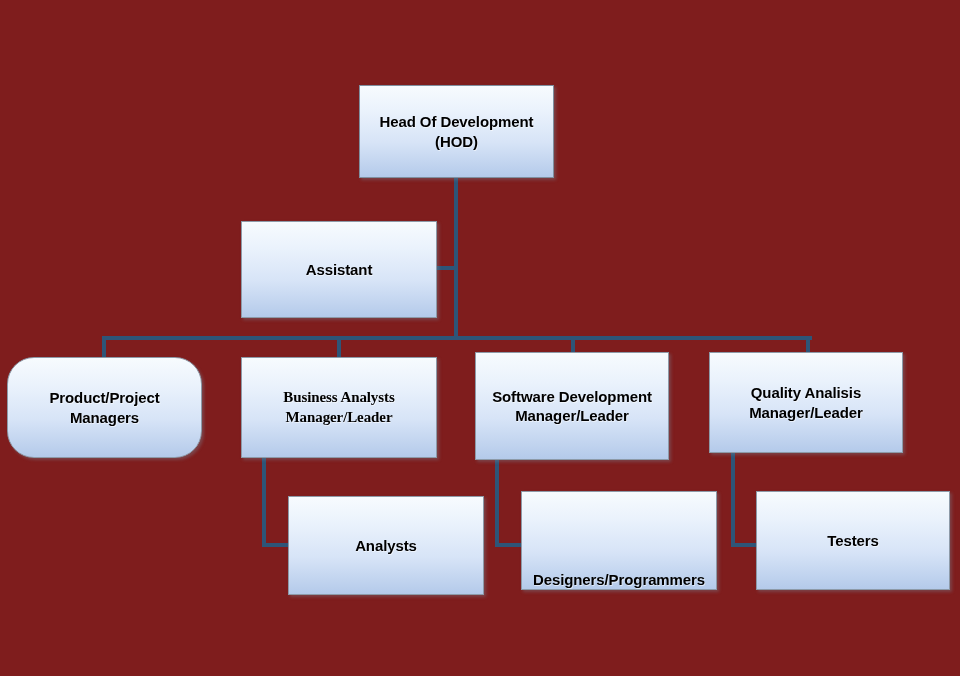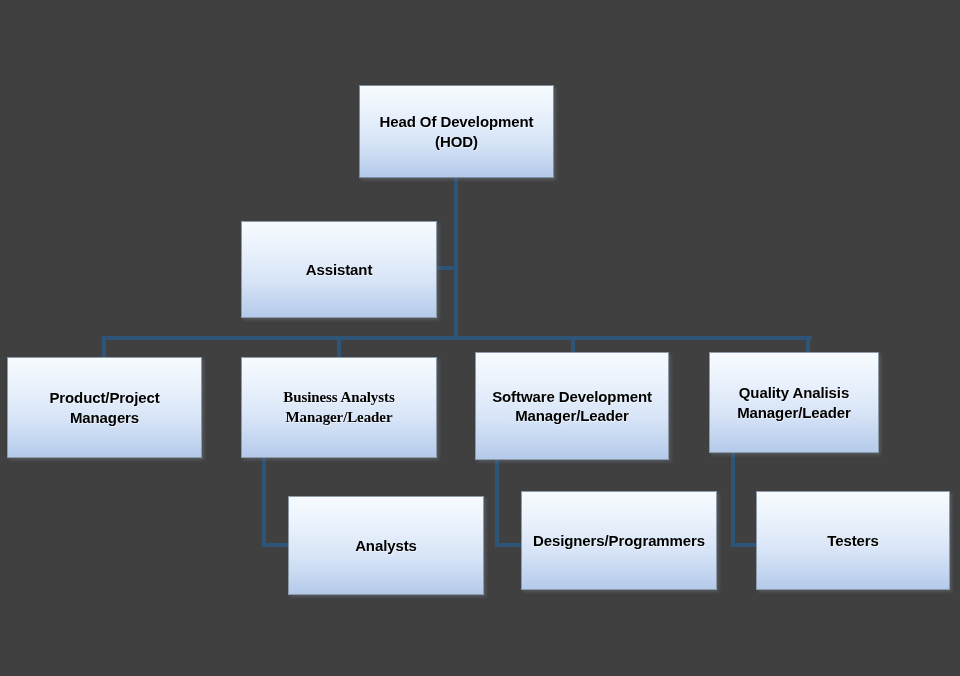--- a/index.html
+++ b/index.html
@@ -7,21 +7,21 @@
     padding: 0;
     background: #ffffff;
   }
   body {
     font-family: "Liberation Sans", sans-serif;
   }
   #chart-canvas {
     position: relative;
     width: 960px;
     height: 676px;
-    background: #404040;
+    background: #7f1d1d;
     overflow: hidden;
   }
   
   .connector {
     position: absolute;
     background: #2e5578;
   }
   .connector.h { height: 4px; }
   .connector.v { width: 4px; }
 
@@ -67,38 +67,38 @@
     <div class="connector h" style="left: 495px; top: 543px; width: 28px; background: rgb(46, 85, 120);"></div>
     <div class="connector v" style="left: 731px; top: 451px; height: 96px; background: rgb(46, 85, 120);"></div>
     <div class="connector h" style="left: 731px; top: 543px; width: 27px; background: rgb(46, 85, 120);"></div>
     <div class="org-box top-level" style="left: 359px; top: 85px; width: 195px; height: 93px;">
       <div class="box-label">Head Of Development
 (HOD)</div>
     </div>
     <div class="org-box" style="left: 241px; top: 221px; width: 196px; height: 97px;">
       <div class="box-label">Assistant</div>
     </div>
-    <div class="org-box" style="left: 7px; top: 357px; width: 195px; height: 101px;">
+    <div class="org-box" style="left: 7px; top: 357px; width: 195px; height: 101px; border-radius: 27px;">
       <div class="box-label">Product/Project
 Managers</div>
     </div>
     <div class="org-box" style="left: 241px; top: 357px; width: 196px; height: 101px; font-family: Liberation Serif, serif;">
       <div class="box-label">Business Analysts
 Manager/Leader</div>
     </div>
     <div class="org-box" style="left: 475px; top: 352px; width: 194px; height: 108px;">
       <div class="box-label">Software Development
 Manager/Leader</div>
     </div>
-    <div class="org-box" style="left: 709px; top: 352px; width: 170px; height: 101px;">
+    <div class="org-box" style="left: 709px; top: 352px; width: 194px; height: 101px;">
       <div class="box-label">Quality Analisis
 Manager/Leader</div>
     </div>
     <div class="org-box" style="left: 288px; top: 496px; width: 196px; height: 99px;">
       <div class="box-label">Analysts</div>
     </div>
-    <div class="org-box" style="left: 521px; top: 491px; width: 196px; height: 99px;">
+    <div class="org-box" style="left: 521px; top: 491px; width: 196px; height: 99px; align-items: flex-end;">
       <div class="box-label">Designers/Programmers</div>
     </div>
     <div class="org-box" style="left: 756px; top: 491px; width: 194px; height: 99px;">
       <div class="box-label">Testers</div>
     </div>
   </div>
 
 </body></html>

